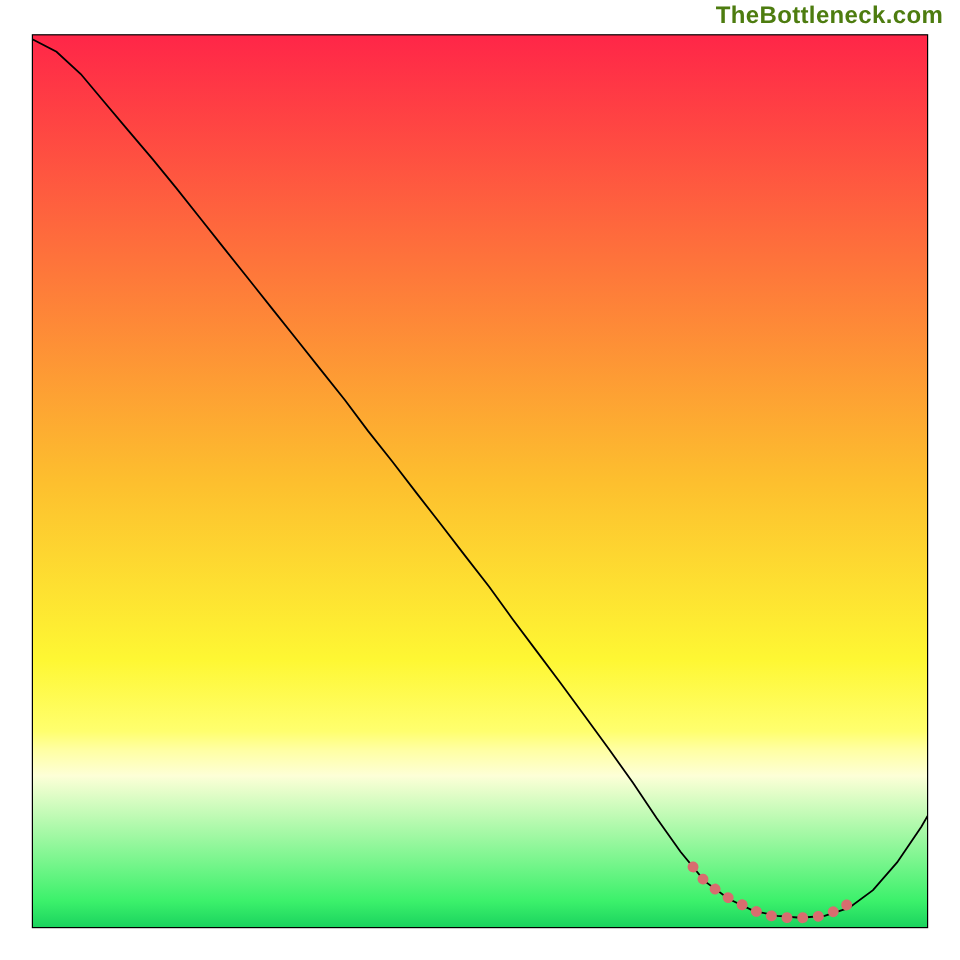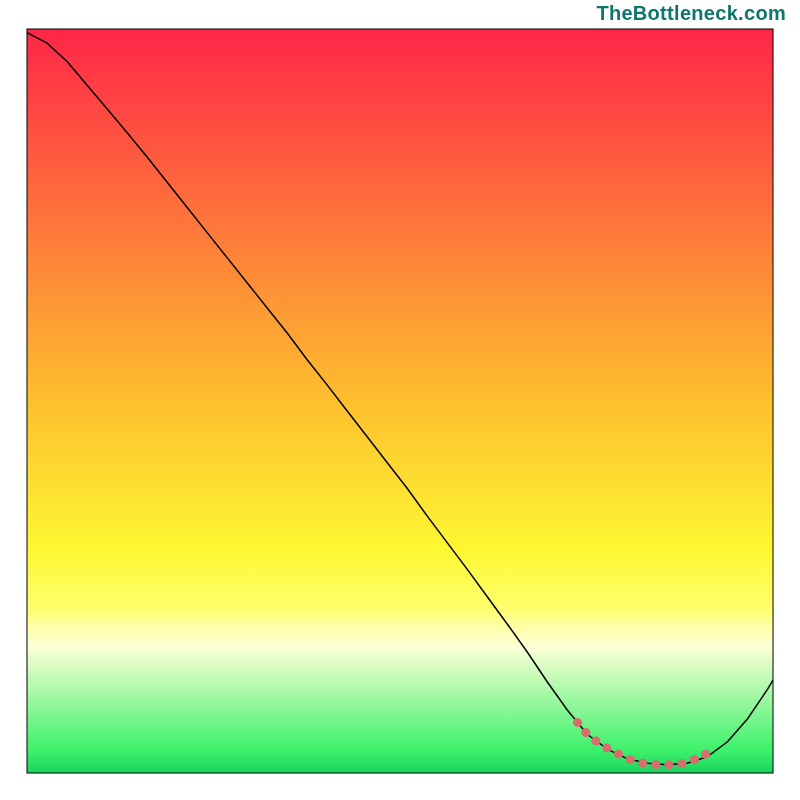--- a/index.html
+++ b/index.html
@@ -1,17 +1,17 @@
 <!DOCTYPE html>
 <html><head>
 <meta charset="utf-8">
 <style>
   html,body{margin:0;padding:0;width:800px;height:800px;background:#fff;font-family:Arial,Helvetica,sans-serif}
   .stage{position:relative;width:800px;height:800px}
-  .watermark{position:absolute;top:2px;right:14px;font-size:20px;font-weight:600;color:#0f766e;letter-spacing:.3px}
+  .watermark{position:absolute;top:2px;right:14px;font-size:20px;font-weight:600;color:#4d7c0f;letter-spacing:.3px}
   svg{position:absolute;left:0;top:0}
 </style>
 </head>
 <body>
 <div class="stage">
 
 <svg id="chart-svg" width="800" height="800" viewBox="0 0 800 800">
   <defs>
     <linearGradient id="bg-grad" x1="0" y1="0" x2="0" y2="1">
           <stop offset="0%" stop-color="#ff2648"></stop>

